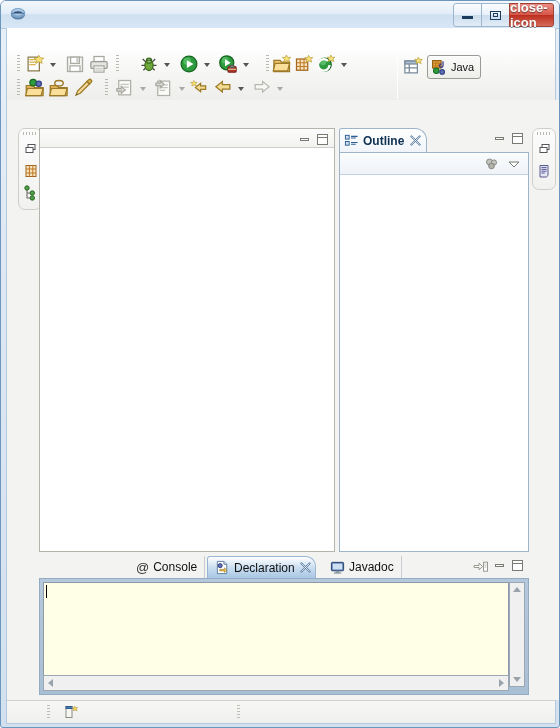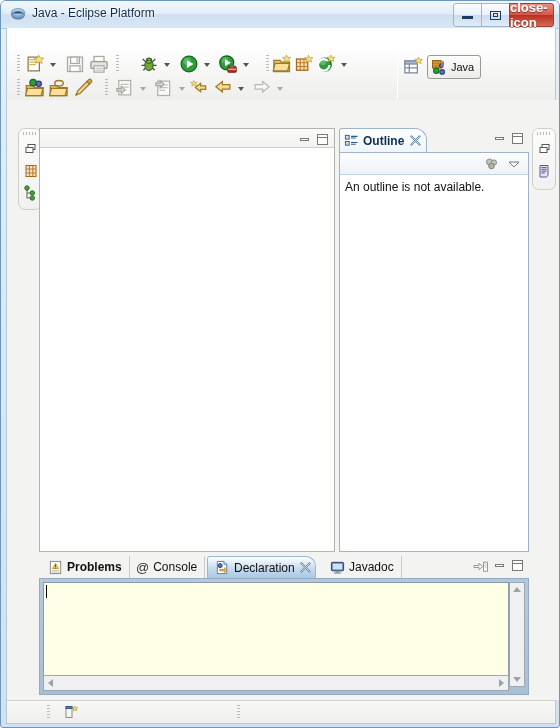--- a/index.html
+++ b/index.html
@@ -295,21 +295,20 @@
 <div id="window">
 
   <div id="titlebar">
     <svg id="title-icon" viewBox="0 0 16 16">
       <ellipse cx="8" cy="8" rx="7.2" ry="5.6" fill="#5c7fa8"></ellipse>
       <ellipse cx="8" cy="7" rx="7.2" ry="5" fill="#7ea3c9"></ellipse>
       <path d="M1.6 8 A7 5 0 0 1 14.4 8 Z" fill="#3a5d85"></path>
       <ellipse cx="8" cy="6.2" rx="5.6" ry="3.4" fill="#a9c6e2"></ellipse>
       <path d="M2.6 7.6 A6 4.2 0 0 1 13.4 7.6 Z" fill="#32527a"></path>
     </svg>
-    <div id="title-text">Java - Eclipse Platform</div>
 
     <div class="winbtn" id="btn-min">
       <div class="glyph">
           <span class="minglyph"></span>
         </div>
     </div>
     <div class="winbtn" id="btn-max">
       <div class="glyph">
           <span class="maxglyph">
             <i></i>
@@ -602,37 +601,26 @@
                 <circle cx="10" cy="6.5" r="2.6" fill="#c4c4be" stroke="#8d8d86"></circle>
                 <circle cx="7.5" cy="10" r="2.8" fill="#b3b3ac" stroke="#83837c"></circle>
               </svg>
             </div>
             <div style="position:absolute; right:6px; top:3px; width:16px; height:16px;">
               <svg viewBox="0 0 16 16" width="16" height="16">
                 <path d="M3 6 h10 l-5 5 z" fill="#ffffff" stroke="#777771" stroke-width="1"></path>
               </svg>
             </div>
           </div>
-          <div id="outline-msg">An outline is not available.</div>
         </div>
       </div>
 
       <div id="bottom-stack">
         <div id="bottom-tabbar">
 
-          <div class="vtab bold" style="left:2px;">
-            <svg viewBox="0 0 16 16" width="15" height="15">
-              <rect x="2.5" y="1.5" width="11" height="13" fill="#fdfdfb" stroke="#86867e"></rect>
-              <path d="M8 3.5 l3.2 5.6 h-6.4z" fill="#f2d24a" stroke="#9a7c10" stroke-width=".7"></path>
-              <rect x="7.6" y="5.2" width=".9" height="2.3" fill="#6a2b10"></rect>
-              <rect x="7.6" y="8.1" width=".9" height=".9" fill="#6a2b10"></rect>
-              <path d="M4 11.3 h8M4 12.9 h8" stroke="#b9b9b2" stroke-width=".9"></path>
-            </svg>
-            <span>Problems</span>
-          </div>
 
           <div class="vtab" style="left:90px;">
             <span style="font-size:13px; color:#333;">@</span>
             <span>Console</span>
           </div>
 
           <div class="vtab active" style="left:168px;">
             <svg viewBox="0 0 16 16" width="15" height="15">
               <path d="M2.5 1.5 h7 l3 3 v10 h-10z" fill="#ffffff" stroke="#5a7a9a"></path>
               <path d="M9.5 1.5 v3 h3" fill="#d8e6f2" stroke="#5a7a9a"></path>

